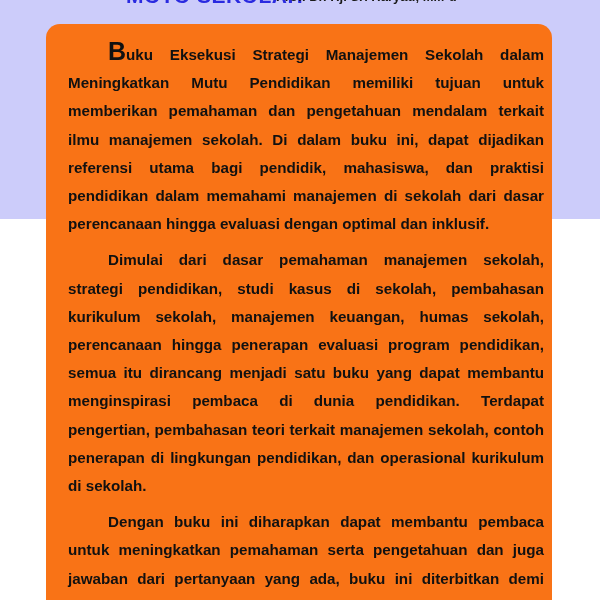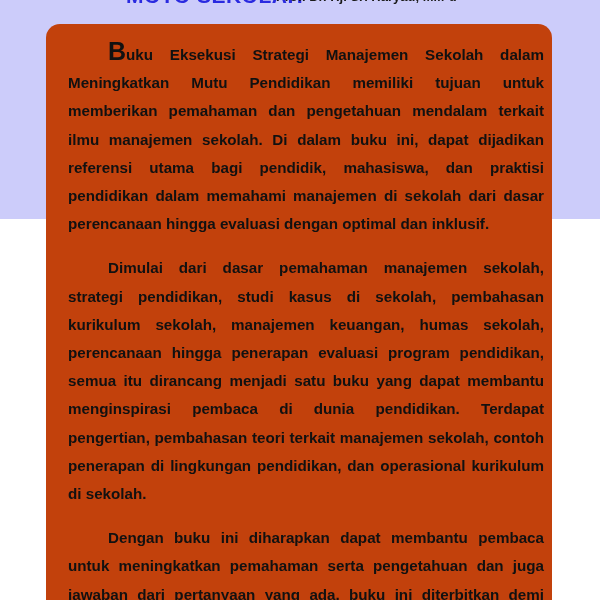--- a/index.html
+++ b/index.html
@@ -60,41 +60,41 @@
     line-height: 26px;
   }
 
   
   #content-card {
     position: absolute;
     left: 46px;
     top: 24px;
     width: 506px;
     height: 576px;
-    background: #c2410c;
+    background: #f97316;
     border-radius: 14px 14px 0 0;
     z-index: 2;
     box-sizing: border-box;
     padding: 17px 8px 0 22px;
     overflow: hidden;
   }
 
   .body-paragraph {
     margin: 0;
     font-size: 15.2px;
     line-height: 28.2px;
     color: #111111;
     text-align: justify;
     text-justify: inter-word;
     font-weight: 600;
     text-indent: 40px;
     hyphens: none;
   }
   .body-paragraph + .body-paragraph {
-    margin-top: 16px;
+    margin-top: 8px;
   }
   .dropcap-paragraph {
     text-indent: 40px;
   }
   .dropcap {
     font-size: 25px;
     font-weight: 700;
     line-height: 0;
     vertical-align: baseline;
   }

